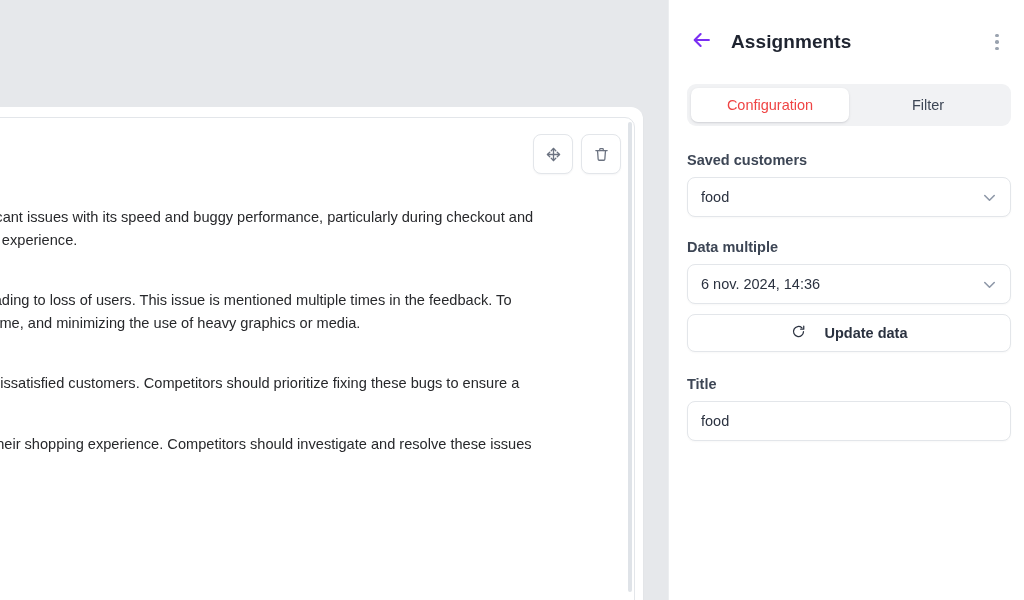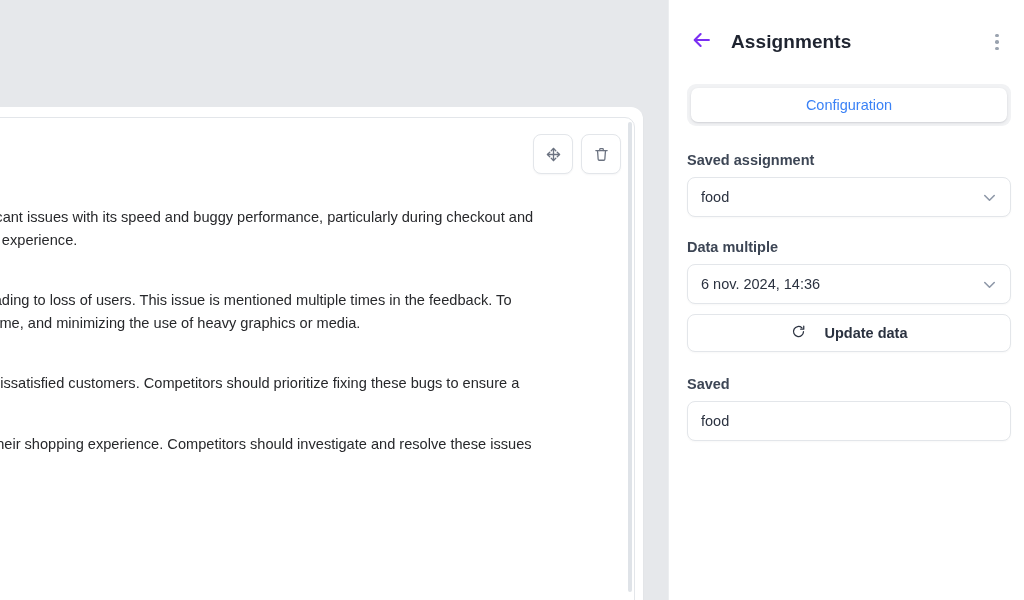--- a/index.html
+++ b/index.html
@@ -183,21 +183,21 @@
     align-items: center;
     justify-content: center;
     font-size: 14.5px;
     color: #3d4655;
     border-radius: 7px;
     cursor: pointer;
     user-select: none;
   }
   .tab.active {
     background: #ffffff;
-    color: #3b82f6;
+    color: #ef4444;
     box-shadow: 0 1px 3px rgba(16,24,40,.10), 0 1px 1px rgba(16,24,40,.05);
   }
 
   .field-label {
     font-size: 14.5px;
     font-weight: bold;
     color: #3d4655;
     margin-bottom: 9px;
   }
 
@@ -324,23 +324,24 @@
       <div class="panel-title">Assignments</div>
       <div class="kebab-btn">
         <i></i>
         <i></i>
         <i></i>
       </div>
     </div>
 
     <div class="tabs">
       <div class="tab active">Configuration</div>
-    </div>
-
-    <div class="field-label">Saved assignment</div>
+      <div class="tab">Filter</div>
+    </div>
+
+    <div class="field-label">Saved customers</div>
     <div class="control">
       <span class="value">food</span>
       <span class="chev">
         <svg width="19" height="19" viewBox="0 0 24 24" fill="none" stroke="#8e98a8" stroke-width="2" stroke-linecap="round" stroke-linejoin="round">
           <polyline points="6,9.5 12,15.5 18,9.5"></polyline>
         </svg>
       </span>
     </div>
 
     <div class="field-label">Data multiple</div>
@@ -356,17 +357,17 @@
     <div class="btn-action">
       <span>
         <svg width="15" height="15" viewBox="0 0 24 24" fill="none" stroke="#2b3240" stroke-width="2" stroke-linecap="round" stroke-linejoin="round">
           <path d="M20 12a8 8 0 1 1-2.6-5.9"></path>
           <polyline points="20.4,3.4 20.4,8.3 15.5,8.3"></polyline>
         </svg>
       </span>
       <span>Update data</span>
     </div>
 
-    <div class="field-label">Saved</div>
+    <div class="field-label">Title</div>
     <input class="text-input" type="text" value="food" placeholder="Title" style="">
 
   </div>
 </div>
 
 </body></html>

